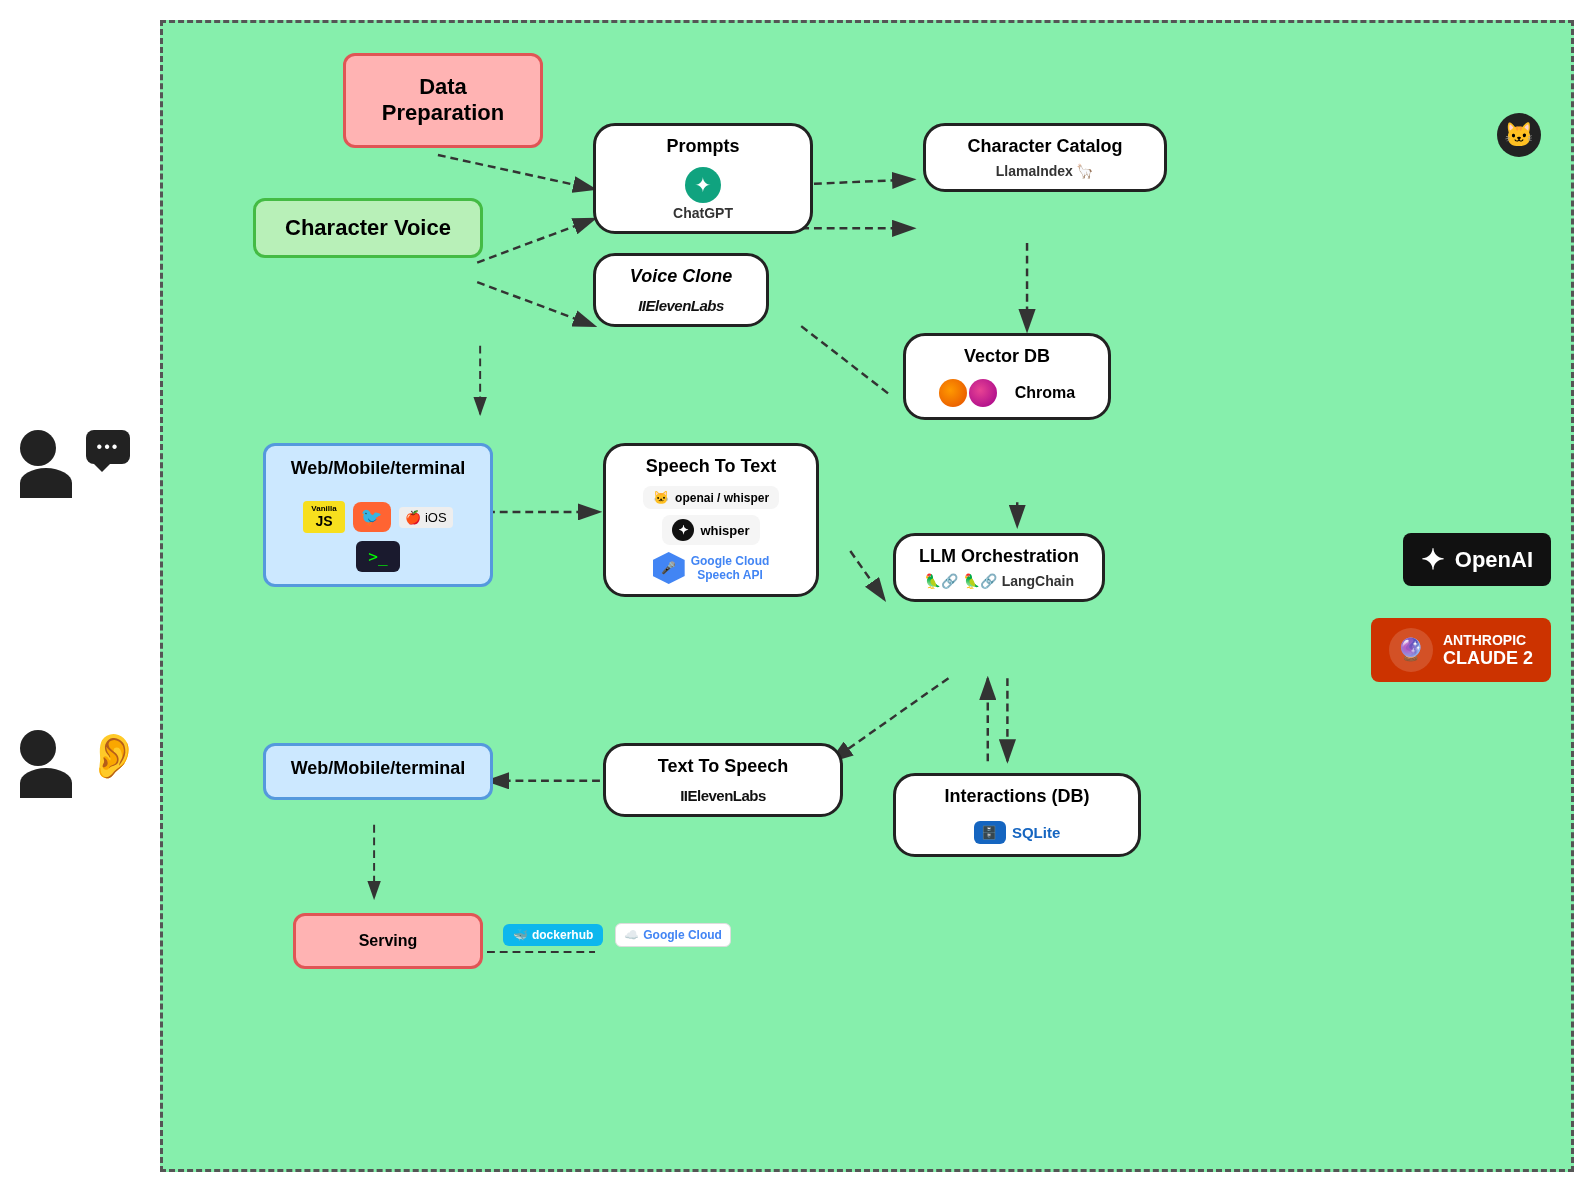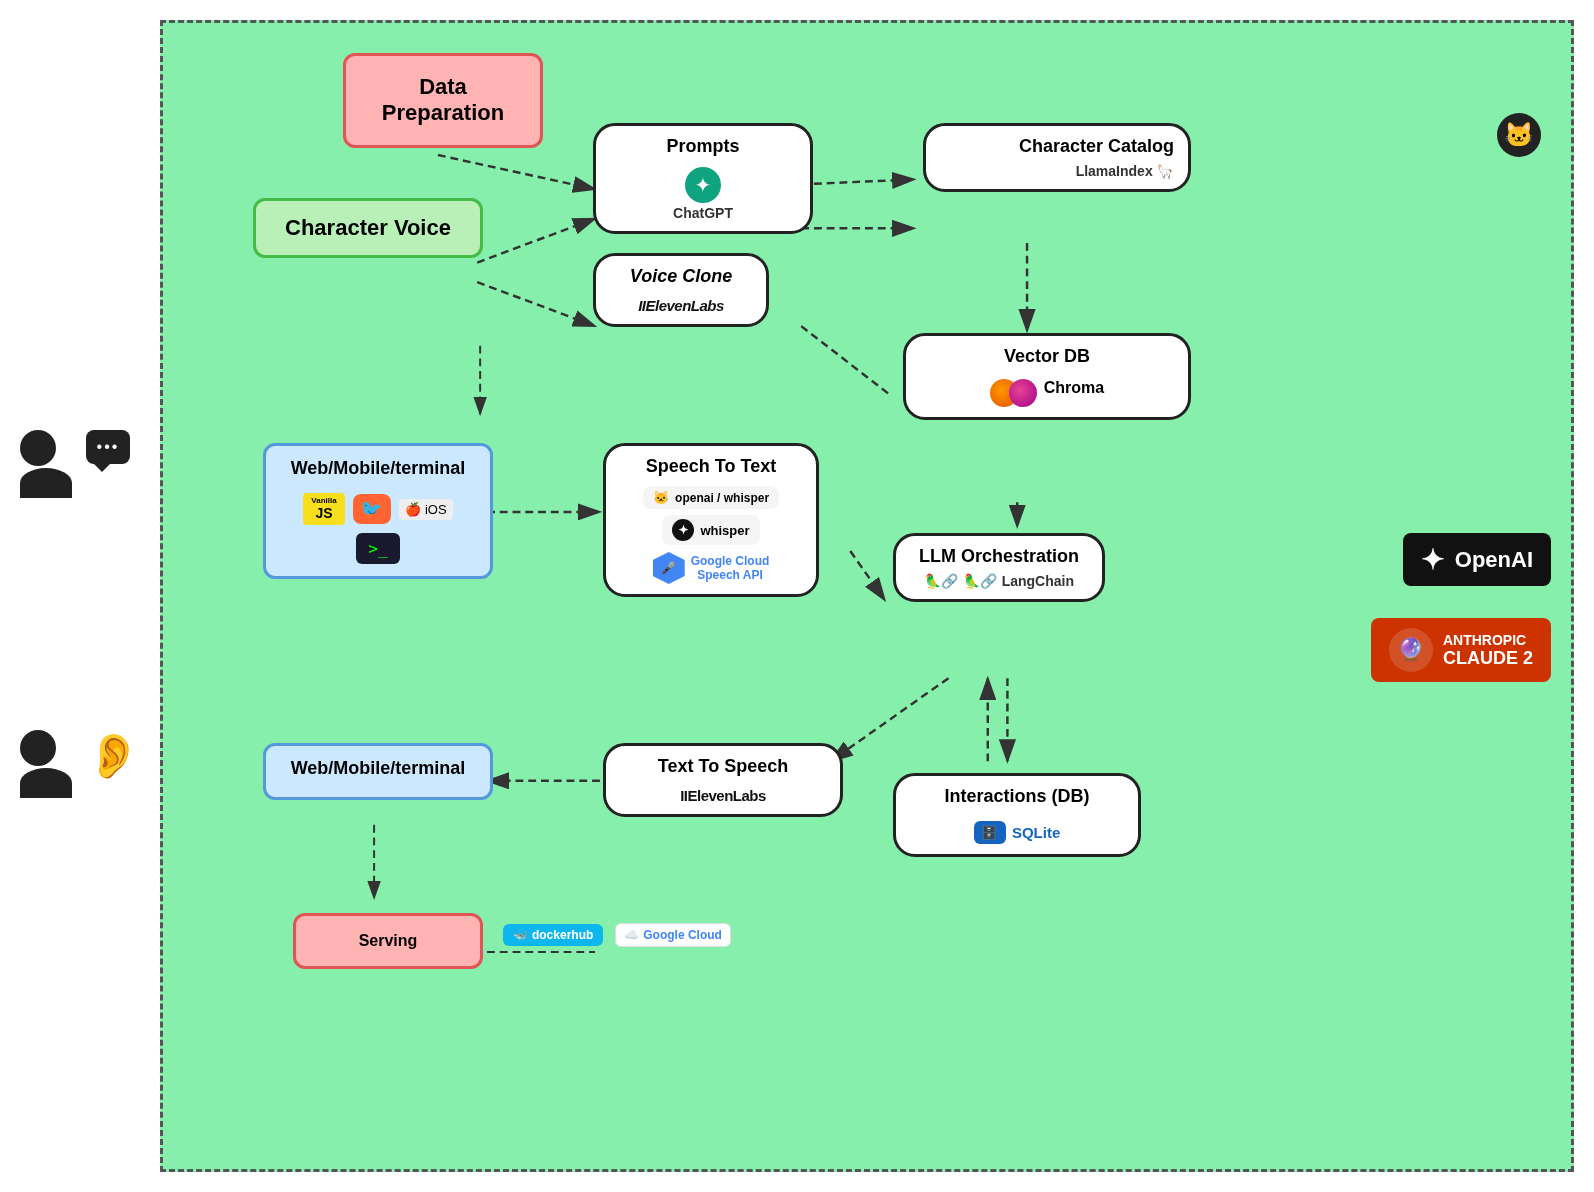--- a/index.html
+++ b/index.html
@@ -78,28 +78,27 @@
     }
 
     .node-voice-clone {
       width: 176px;
       top: 230px;
       left: 430px;
       font-style: italic;
     }
 
     .node-character-catalog {
-      width: 268px;
+      width: 244px;
       top: 100px;
       left: 760px;
-      align-items: flex-end;
     }
 
     .node-vector-db {
-      width: 288px;
+      width: 208px;
       top: 310px;
       left: 740px;
     }
 
     .node-web-mobile-top {
       background: #cce8ff;
       border: 3px solid #5599dd;
       border-radius: 12px;
       width: 230px;
       top: 420px;
@@ -184,21 +183,22 @@
       color: white;
       display: flex;
       align-items: center;
       justify-content: center;
       font-size: 20px;
       margin: 4px auto 2px;
     }
 
     .chroma-icon {
       display: flex;
-      gap: 1px;
+      align-items: center;
+      gap: 12px;
       margin-top: 6px;
     }
 
     .chroma-circle-left {
       width: 28px;
       height: 28px;
       border-radius: 50%;
       background: radial-gradient(circle at 40% 40%, #f90, #e44d00);
     }
     .chroma-circle-right {
@@ -489,21 +489,21 @@
     <div class="node-title">Vector DB</div>
     <div class="chroma-icon">
       <div class="chroma-circle-left"></div>
       <div class="chroma-circle-right"></div>
       <span style="font-size:16px; font-weight:bold; margin-left:6px;">Chroma</span>
     </div>
   </div>
 
   <div class="node-box node-web-mobile-top" style="padding:12px 14px;">
     <div class="node-title">Web/Mobile/terminal</div>
-    <div style="display:flex; align-items:center; gap:8px; margin-top:8px; flex-wrap:wrap; justify-content:center;">
+    <div style="display:flex; align-items:center; gap:8px; margin-top:16px; flex-wrap:wrap; justify-content:center;">
       <span class="badge-js"><span style="font-size:8px;display:block;line-height:1">Vanilla</span>JS</span>
       <span class="swift-icon">🐦</span>
       <span style="font-size:13px; background:#eee; border-radius:4px; padding:3px 6px;">🍎 iOS</span>
     </div>
     <div style="margin-top:8px;">
       <span class="badge-terminal">
         <span>&gt;_</span>
       </span>
     </div>
   </div>

